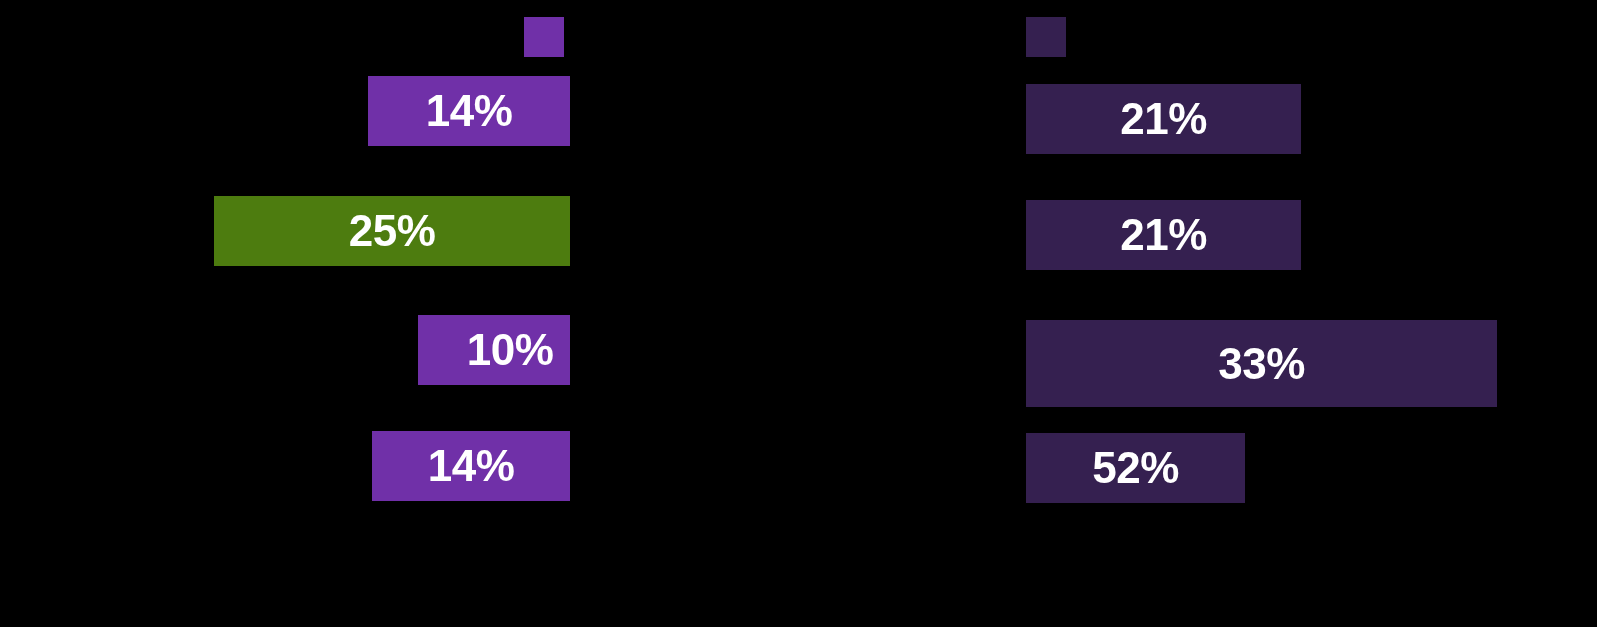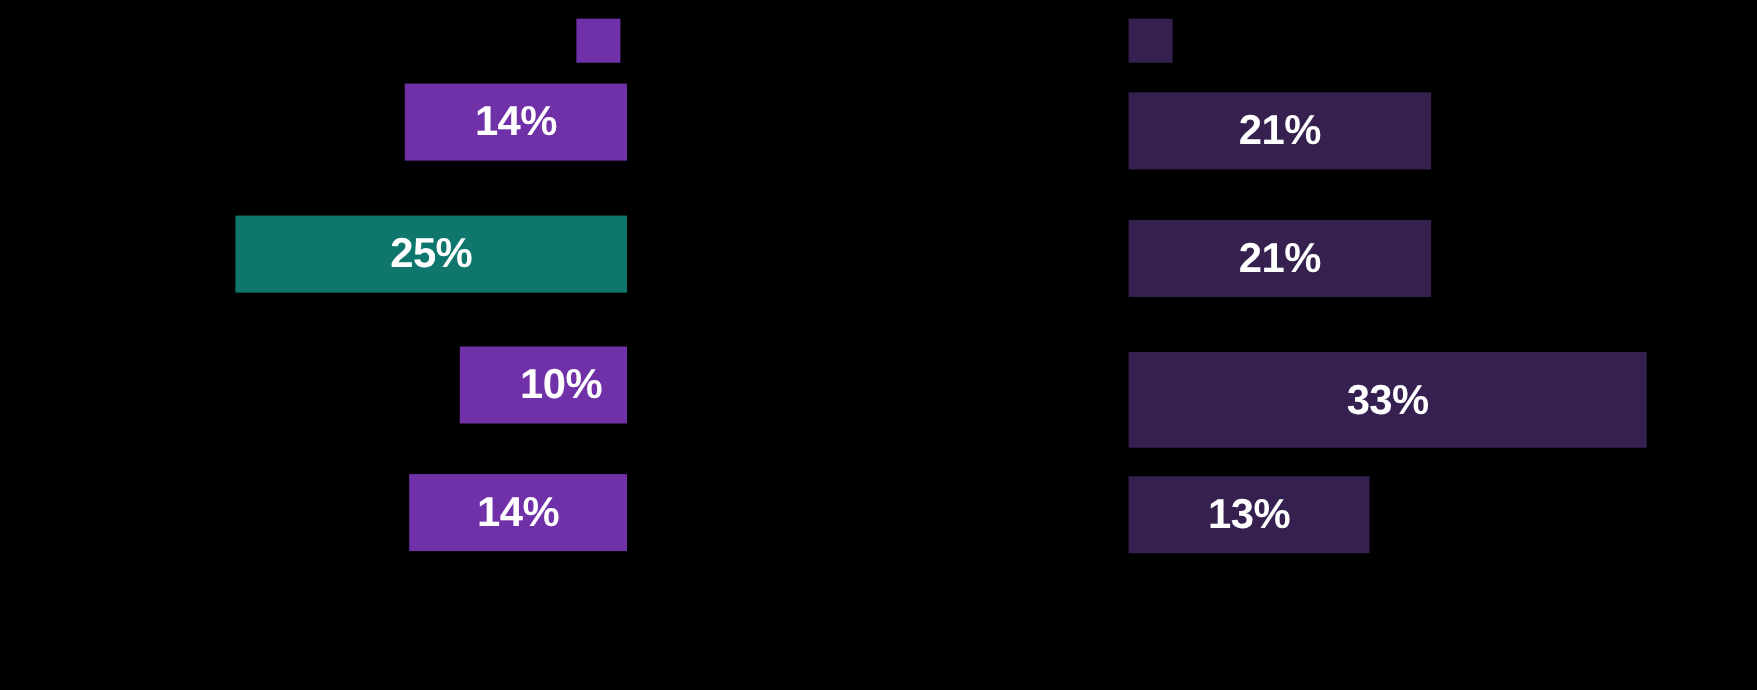--- a/index.html
+++ b/index.html
@@ -27,57 +27,57 @@
     position: absolute;
     height: 70px;
     display: flex;
     align-items: center;
     justify-content: center;
     box-sizing: border-box;
   }
   .bar-label {
     color: #ffffff;
     font-family: "Liberation Sans", sans-serif;
-    font-size: 38px;
+    font-size: 44px;
     font-weight: bold;
     letter-spacing: -0.5px;
     line-height: 1;
     white-space: nowrap;
     user-select: none;
   }
 </style>
 </head>
 <body>
 
 <div id="chart-root" style="width: 1597px; height: 627px; background: rgb(0, 0, 0);">
 
   <div class="legend-swatch" id="legend-swatch-0" style="left: 524px; top: 17px; width: 40px; height: 40px; background: rgb(112, 48, 168);"></div>
 
   <div class="legend-swatch" id="legend-swatch-1" style="left: 1026px; top: 17px; width: 40px; height: 40px; background: rgb(53, 32, 80);"></div>
 
   <div id="bars-layer">
       <div class="bar" style="background: rgb(112, 48, 168); top: 76px; width: 202px; height: 70px; left: 368px;">
         <span class="bar-label" style="color: rgb(255, 255, 255);">14%</span>
       </div>
-      <div class="bar" style="background: #0f766e; top: 196px; width: 356px; height: 70px; left: 214px;">
+      <div class="bar" style="background: #4d7c0f; top: 196px; width: 356px; height: 70px; left: 214px;">
         <span class="bar-label" style="color: rgb(255, 255, 255);">25%</span>
       </div>
       <div class="bar" style="background: rgb(112, 48, 168); top: 315px; width: 152px; height: 70px; left: 418px; padding-left: 32px;">
         <span class="bar-label" style="color: rgb(255, 255, 255);">10%</span>
       </div>
       <div class="bar" style="background: rgb(112, 48, 168); top: 431px; width: 198px; height: 70px; left: 372px;">
         <span class="bar-label" style="color: rgb(255, 255, 255);">14%</span>
       </div>
       <div class="bar" style="background: rgb(53, 32, 80); top: 84px; width: 275px; height: 70px; left: 1026px;">
         <span class="bar-label" style="color: rgb(255, 255, 255);">21%</span>
       </div>
       <div class="bar" style="background: rgb(53, 32, 80); top: 200px; width: 275px; height: 70px; left: 1026px;">
         <span class="bar-label" style="color: rgb(255, 255, 255);">21%</span>
       </div>
       <div class="bar" style="background: rgb(53, 32, 80); top: 320px; width: 471px; height: 87px; left: 1026px;">
         <span class="bar-label" style="color: rgb(255, 255, 255);">33%</span>
       </div>
       <div class="bar" style="background: rgb(53, 32, 80); top: 433px; width: 219px; height: 70px; left: 1026px;">
-        <span class="bar-label" style="color: rgb(255, 255, 255);">13%</span>
+        <span class="bar-label" style="color: rgb(255, 255, 255);">52%</span>
       </div>
     </div>
 
 </div>
 
 </body></html>

